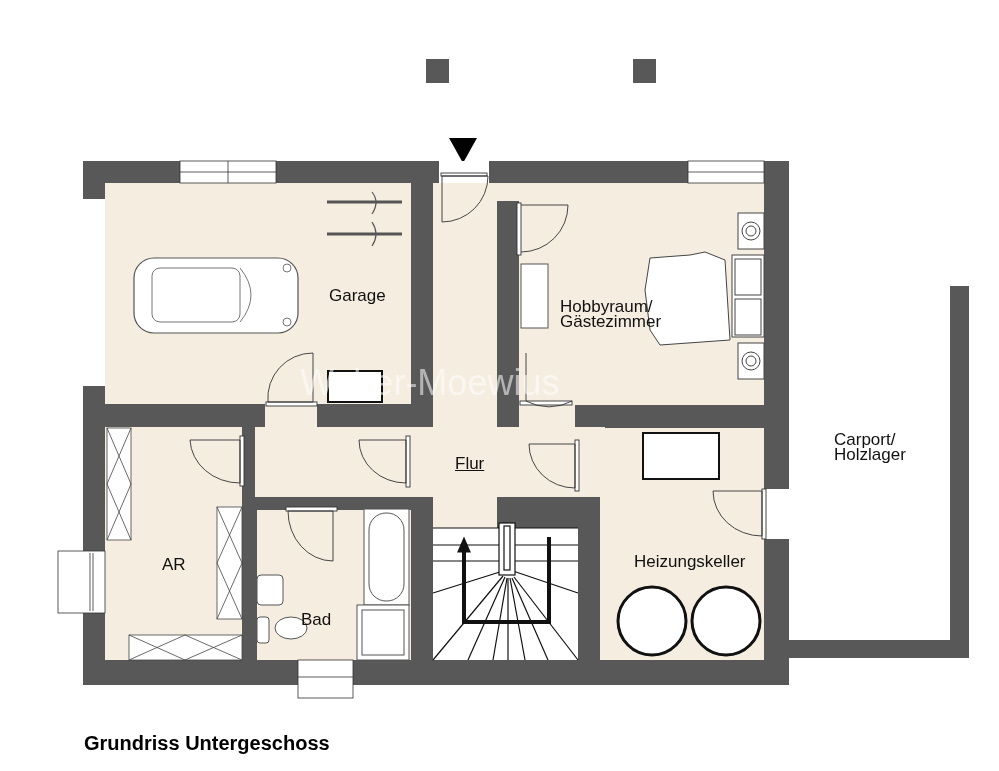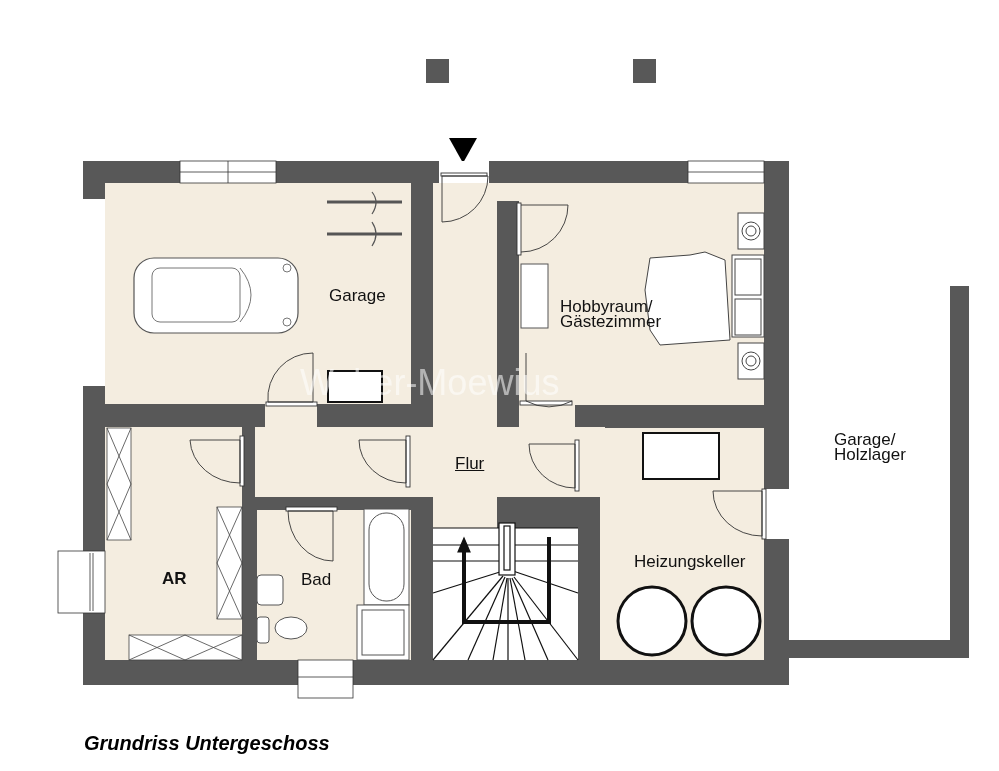--- a/index.html
+++ b/index.html
@@ -1,19 +1,19 @@
 <!DOCTYPE html>
 <html><head>
 <meta charset="utf-8">
 <style>
   html,body{margin:0;padding:0;background:#fff;}
   #stage{position:relative;width:999px;height:771px;overflow:hidden;background:#fff;font-family:"Liberation Sans",sans-serif;}
   svg{position:absolute;left:0;top:0;}
   .lbl{position:absolute;font-size:17px;color:#111;line-height:15px;white-space:pre;font-family:"Liberation Sans",sans-serif;}
-  .title{position:absolute;left:84px;top:732px;font-size:20px;font-weight:bold;color:#000;font-family:"Liberation Sans",sans-serif;font-style:italic;}
+  .title{position:absolute;left:84px;top:732px;font-size:20px;font-weight:bold;color:#000;font-family:"Liberation Sans",sans-serif;}
   .wm{position:absolute;left:300px;top:362px;font-size:36px;color:rgba(255,255,255,0.55);font-family:"Liberation Sans",sans-serif;letter-spacing:0px;}
 </style>
 </head>
 <body>
 
 <div id="stage">
   <svg width="999" height="771" viewBox="0 0 999 771">
 
     <rect x="426" y="59" width="23" height="24" fill="#585858"></rect>
     <rect x="633" y="59" width="23" height="24" fill="#585858"></rect>
@@ -159,20 +159,20 @@
     <circle cx="652" cy="621" r="34" fill="#fff" stroke="#111" stroke-width="3"></circle>
     <circle cx="726" cy="621" r="34" fill="#fff" stroke="#111" stroke-width="3"></circle>
   </svg>
 
   <div class="wm">Weber-Moewius</div>
 
   <div class="lbl" style="left:329px;top:288px;">Garage</div>
   <div class="lbl" style="left:560px;top:299px;">Hobbyraum/
 Gästezimmer</div>
   <div class="lbl" style="left:455px;top:456px;text-decoration:underline;">Flur</div>
-  <div class="lbl" style="left:162px;top:571px;font-weight:bold;">AR</div>
-  <div class="lbl" style="left:301px;top:572px;">Bad</div>
+  <div class="lbl" style="left:162px;top:557px;">AR</div>
+  <div class="lbl" style="left:301px;top:612px;">Bad</div>
   <div class="lbl" style="left:634px;top:533px;margin-top:21px;">Heizungskeller</div>
-  <div class="lbl" style="left:834px;top:432px;">Garage/
+  <div class="lbl" style="left:834px;top:432px;">Carport/
 Holzlager</div>
 
   <div class="title">Grundriss Untergeschoss</div>
 </div>
 
 </body></html>

